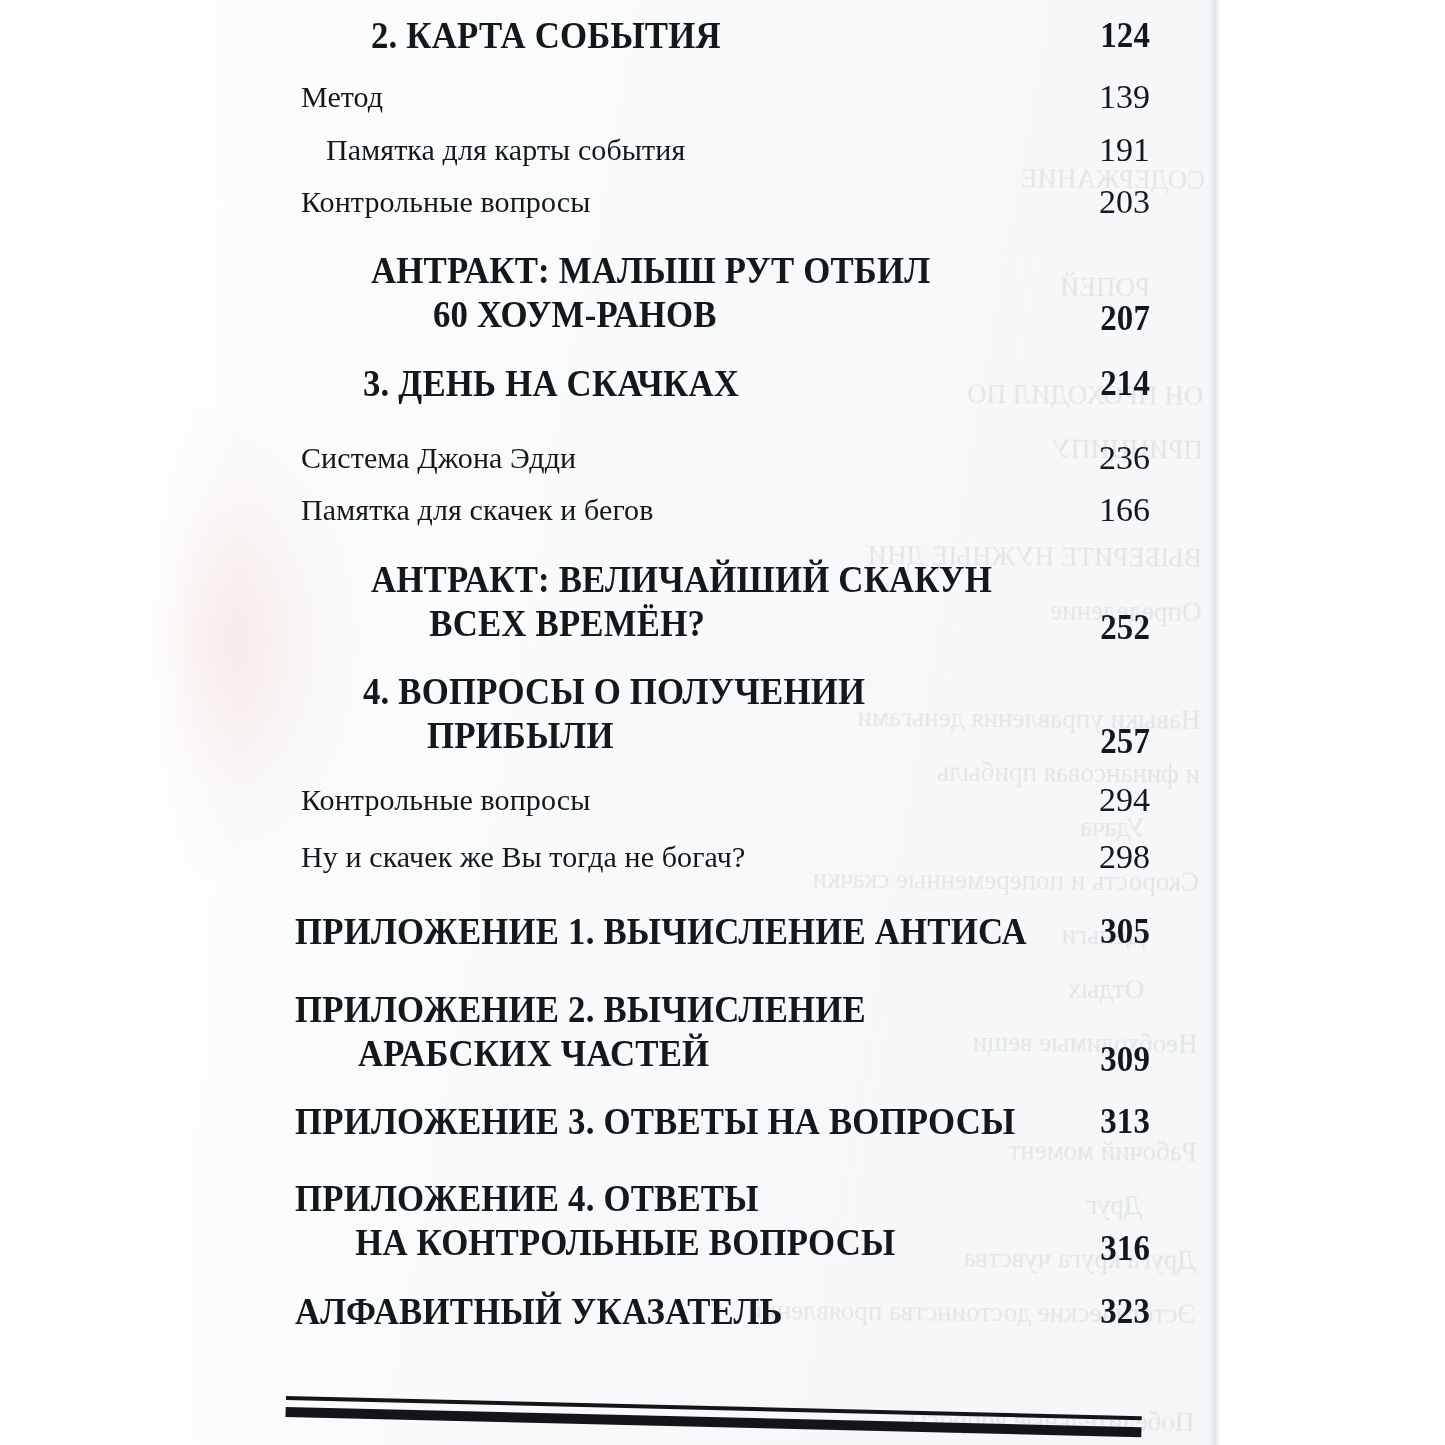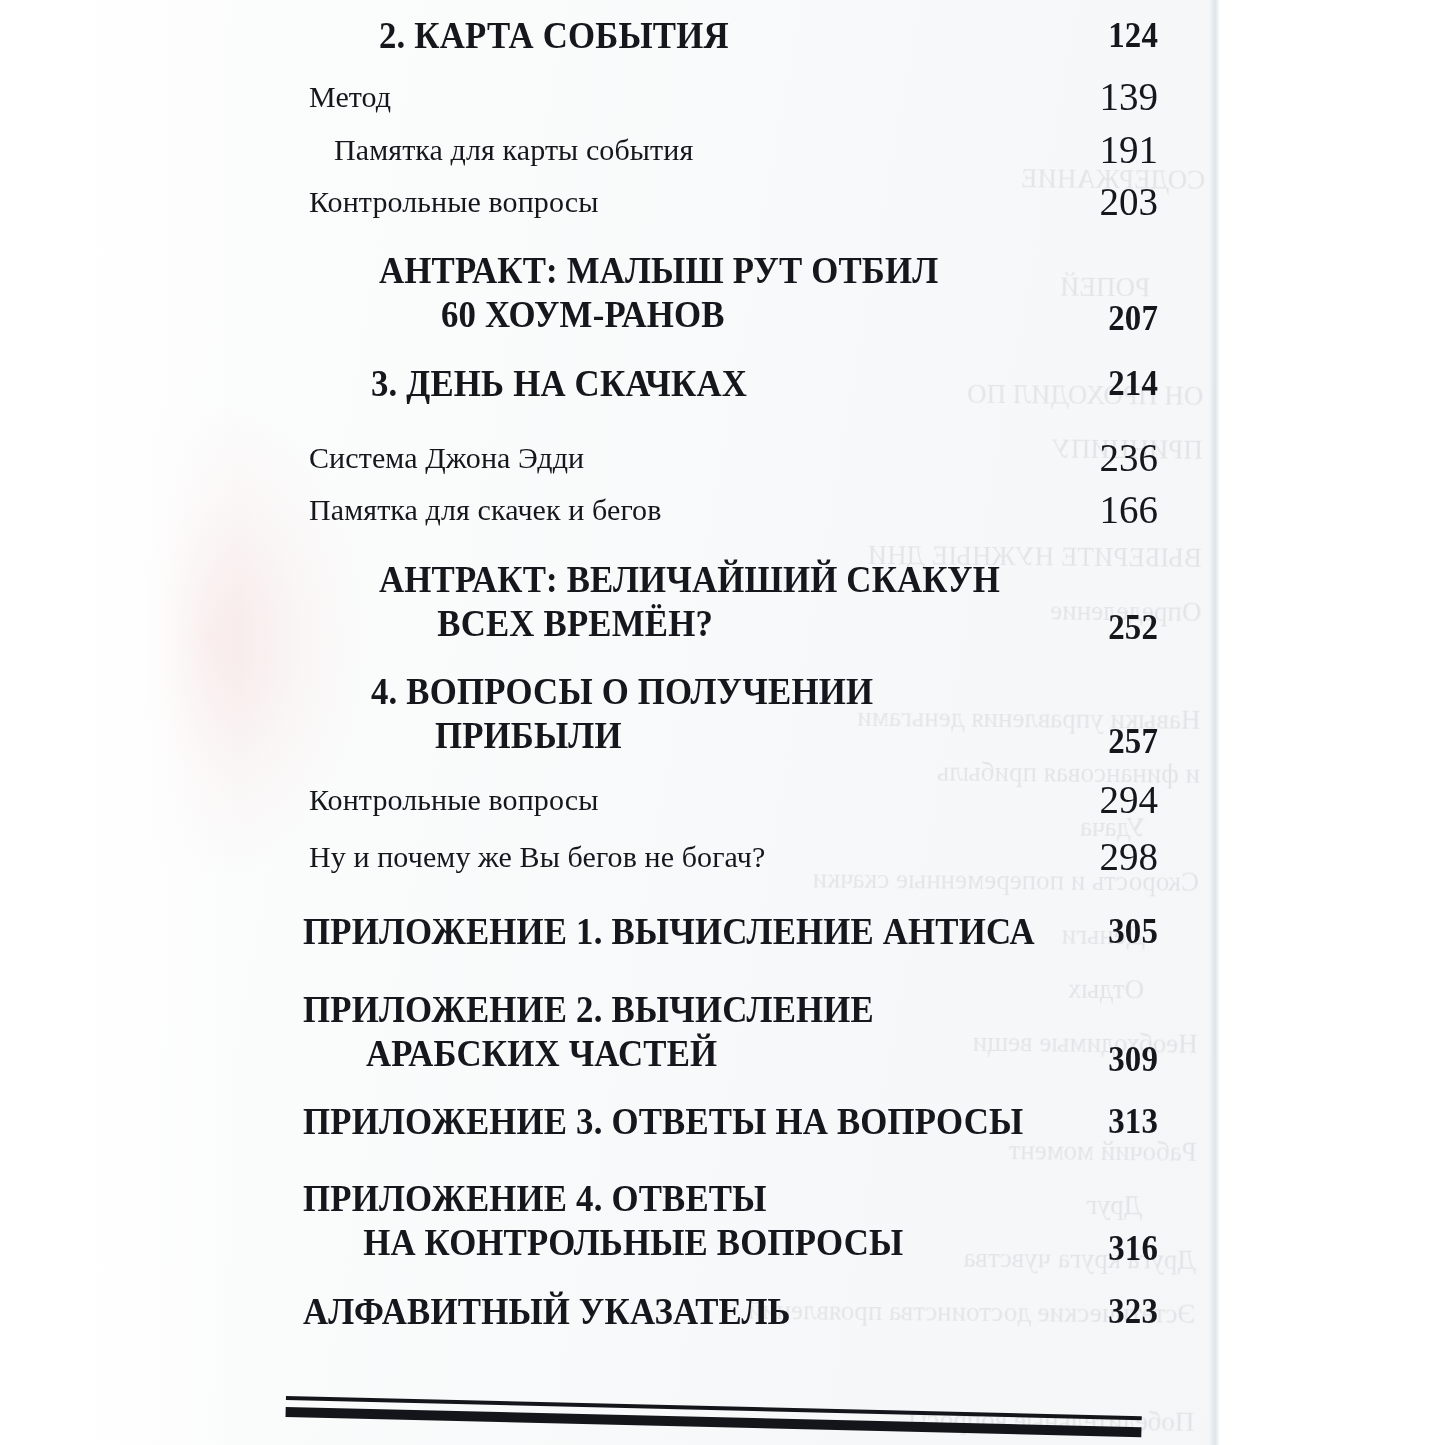--- a/index.html
+++ b/index.html
@@ -55,21 +55,21 @@
     line-height: 54px;
     text-align: left;
     pointer-events: none;
     white-space: pre;
     filter: blur(0.4px);
   }
 
   
   .toc {
     position: absolute;
-    left: 300px;
+    left: 292px;
     top: 0;
     width: 858px;
     height: 1154px;
     text-decoration: underline;
   }
   .row {
     position: absolute;
     left: 0;
     width: 858px;
     color: #14181d;
@@ -109,21 +109,21 @@
 
   
   .sub .label {
     font-weight: normal;
     font-size: 30px;
     line-height: 42px;
     letter-spacing: 0.1px;
   }
   .sub .page {
     font-weight: normal;
-    font-size: 39px;
+    font-size: 34px;
     line-height: 42px;
   }
 
   
   .rule-wrap {
     position: absolute;
     left: 286px;
     top: 1396px;
     width: 856px;
     height: 40px;
@@ -244,21 +244,21 @@
       </span>
       <span class="page" style="top:50px;">257</span>
     </div>
 
     <div class="row sub" style="top:779px;">
       <span class="label" style="left:9px;">Контрольные вопросы</span>
       <span class="page">294</span>
     </div>
 
     <div class="row sub" style="top:836px;">
-      <span class="label" style="left:9px;">Ну и почему же Вы бегов не богач?</span>
+      <span class="label" style="left:9px;">Ну и скачек же Вы тогда не богач?</span>
       <span class="page">298</span>
     </div>
 
     <div class="row head" style="top:910px;">
       <span class="label" style="left:3px;">ПРИЛОЖЕНИЕ 1. ВЫЧИСЛЕНИЕ АНТИСА</span>
       <span class="page">305</span>
     </div>
 
     <div class="row head" style="top:988px;">
       <span class="label" style="left:3px;">

